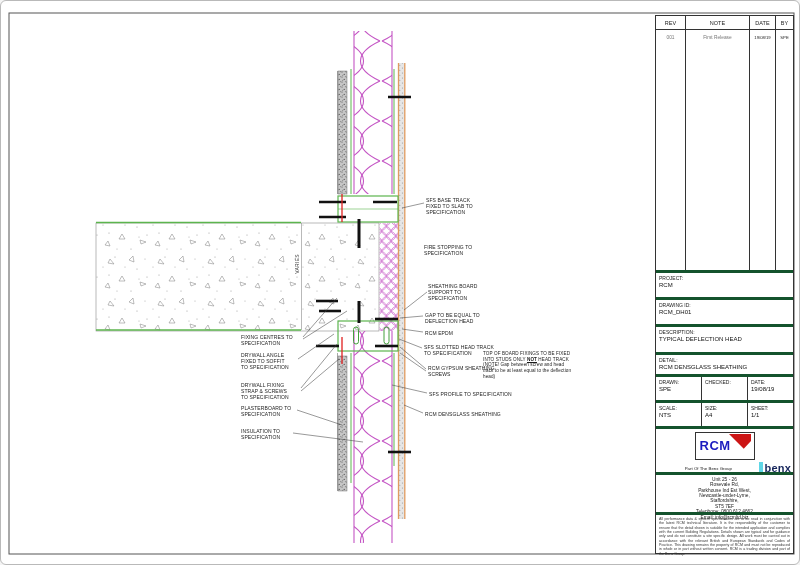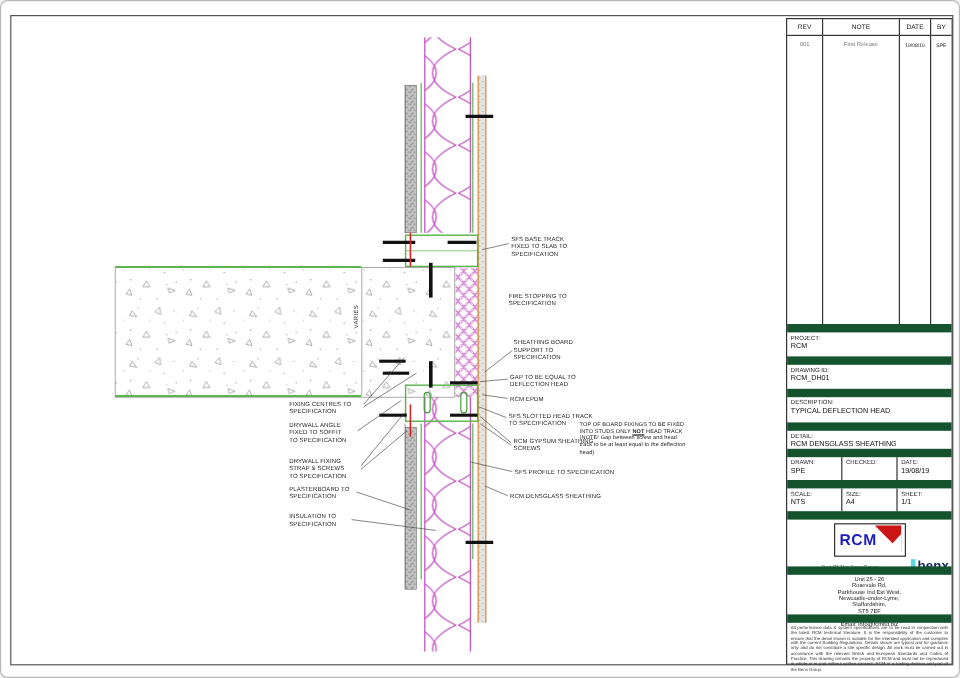--- a/index.html
+++ b/index.html
@@ -5,21 +5,21 @@
   html,body{margin:0;padding:0;background:#f4f4f4;}
   #page{position:relative;width:800px;height:565px;background:#fff;border:1px solid #b9b9b9;border-radius:6px;overflow:hidden;box-sizing:border-box;font-family:"Liberation Sans",sans-serif;}
   .abs{position:absolute;}
   
   .lbl{position:absolute;font-size:5px;line-height:1.22;color:#1c1c1c;white-space:pre-line;letter-spacing:.1px;}
   .lbl.note{font-size:4.6px;line-height:1.25;}
   .u{font-weight:bold;text-decoration:underline;}
   .varies{position:absolute;left:293px;top:253px;font-size:5px;color:#333;writing-mode:vertical-rl;transform:rotate(180deg);letter-spacing:.3px;}
   
   #titleblock{position:absolute;left:654px;top:14px;width:139px;height:539px;border:1px solid #333;box-sizing:border-box;background:#fff;color:#1c1c1c;}
-  #titleblock .sec{position:absolute;left:0;width:100%;box-sizing:border-box;border-top:7px solid #14532d;}
+  #titleblock .sec{position:absolute;left:0;width:100%;box-sizing:border-box;border-top:3px solid #14532d;}
   #titleblock .sec.first{border-top:none;}
   .tb-label{font-size:5px;padding:2px 0 0 3px;color:#222;}
   .tb-value{font-size:6px;padding:1px 0 0 3px;color:#111;}
   .revwrap{display:flex;height:100%;}
   .revcol{box-sizing:border-box;height:100%;}
   .revcol .h{height:14px;border-bottom:1px solid #333;font-size:5.5px;display:flex;align-items:center;justify-content:center;box-sizing:border-box;}
   .revcol .c{font-size:4.8px;text-align:center;margin-top:5px;}
   .bR{border-right:1px solid #333;}
   .cells{display:flex;height:100%;}
   .cell{box-sizing:border-box;height:100%;}

